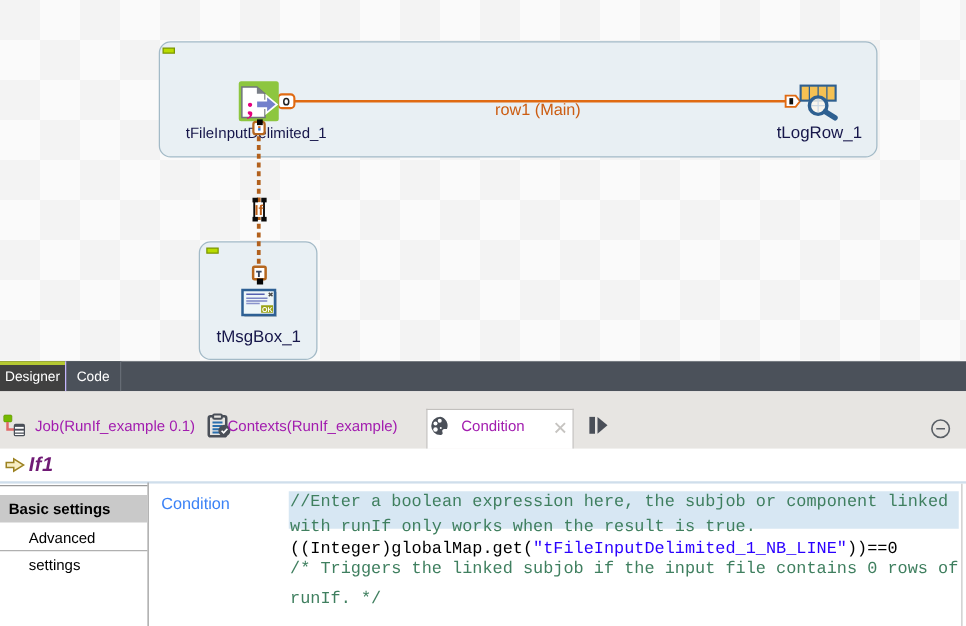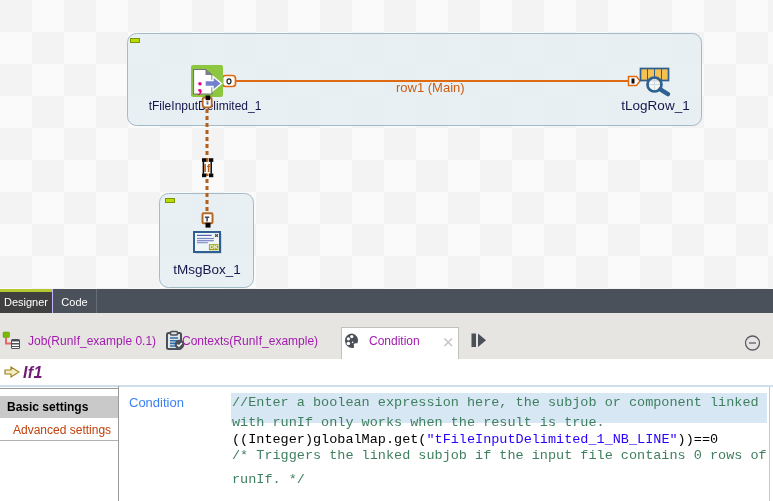--- a/index.html
+++ b/index.html
@@ -21,21 +21,21 @@
   #acttab{left:341px;top:14px;width:118px;height:32px;background:#fff;border:1px solid #c2c0bd;border-bottom:none;box-sizing:border-box;}
   
   #ifrow{left:0;top:359px;width:773px;height:26px;background:#fff;}
   #ifrow b{position:absolute;left:23px;top:6px;font-size:16px;line-height:16px;letter-spacing:0.4px;color:#701a75;font-style:italic;}
   #blueline{left:0;top:385px;width:773px;height:2px;background:#cfdeeb;}
   
   #settings{left:0;top:387px;width:773px;height:114px;background:#fff;}
   #sideline{left:118px;top:386px;width:1px;height:115px;background:#9a9a9a;}
   #sbtop{left:0;top:388px;width:118px;height:1px;background:#9a9a9a;}
   #bs{left:0;top:396px;width:118px;height:22px;background:#c9c9c9;font-weight:bold;font-size:12px;color:#000;line-height:22px;padding-left:7px;box-sizing:border-box;}
-  #as{left:0;top:419px;width:118px;height:22px;font-size:12px;color:#c2410c;line-height:22px;padding-left:13px;box-sizing:border-box;border-bottom:1px solid #b0b0b0;}
+  #as{left:0;top:419px;width:118px;height:22px;font-size:12px;color:#000000;line-height:22px;padding-left:23px;box-sizing:border-box;border-bottom:1px solid #b0b0b0;}
   #cond{left:129px;top:395px;font-size:13px;color:#3b82f6;}
   #selband{left:231px;top:393px;width:536px;height:30px;background:#d7e7f3;}
   .code{position:absolute;left:232px;font-family:"Liberation Mono",monospace;font-size:13.5px;line-height:13.5px;white-space:pre;color:#3f7f5f;}
 </style>
 </head>
 <body>
 <div class="abs" id="canvas">
 <svg width="773" height="289">
 
   <rect x="127.5" y="33.5" width="574" height="92" rx="9" fill="#e6eef3" fill-opacity="0.88" stroke="#a3bac7"></rect>

